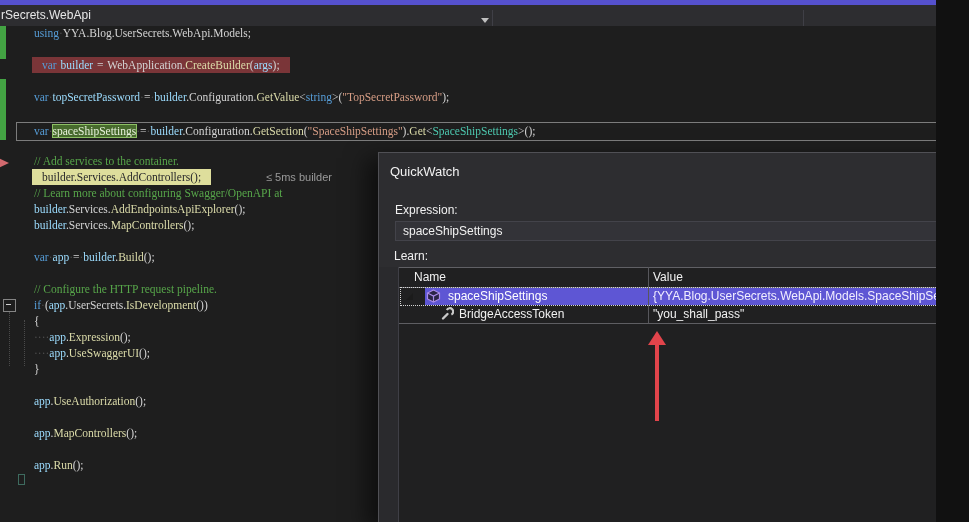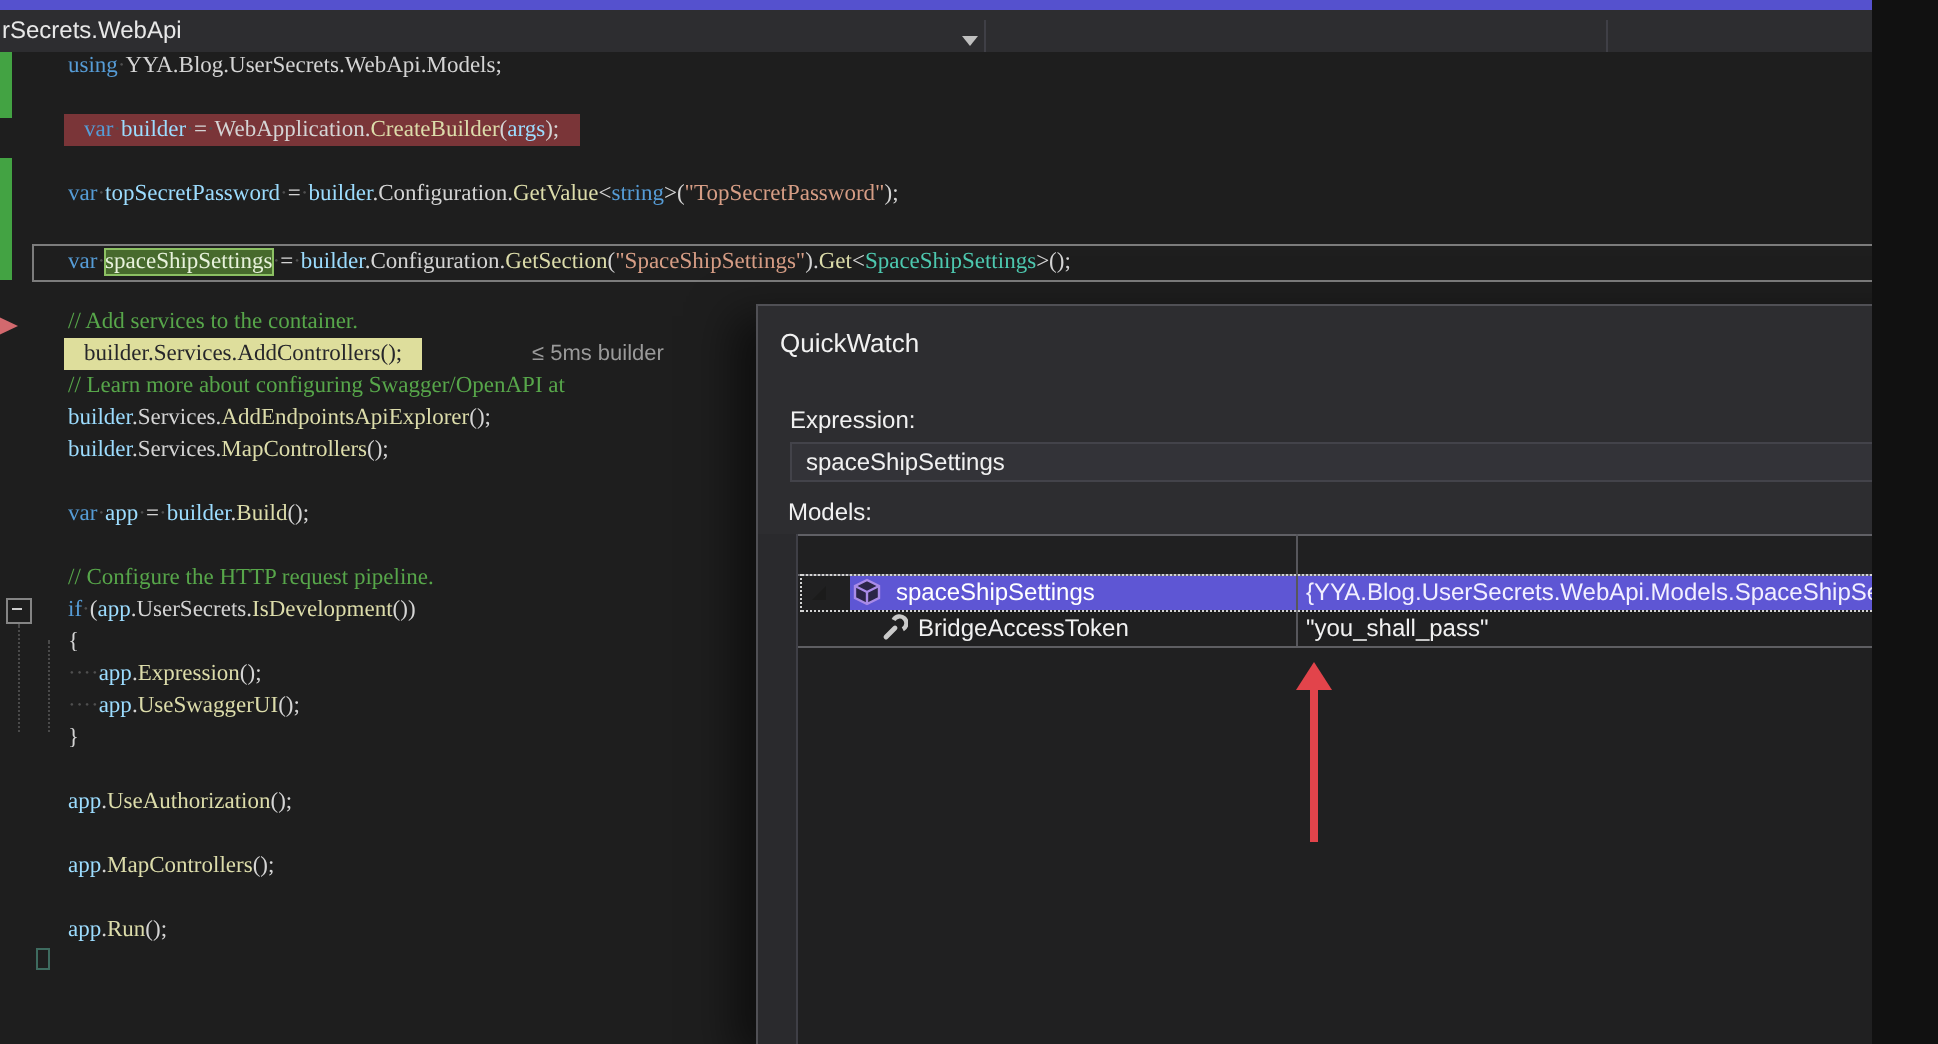--- a/index.html
+++ b/index.html
@@ -111,26 +111,30 @@
         <div class="code-line" style="top: 399px;"><span class="seg-loc">app</span><span class="seg-pl">.</span><span class="seg-meth">MapControllers</span><span class="seg-pl">();</span></div>
         <div class="code-line" style="top: 431px;"><span class="seg-loc">app</span><span class="seg-pl">.</span><span class="seg-meth">Run</span><span class="seg-pl">();</span></div>
       </div>
     <div class="perf-tip" style="top:145px">≤ 5ms builder</div>
   </div>
 
   <div class="dialog">
     <div class="dlg-title">QuickWatch</div>
     <div class="dlg-label" style="left:16px;top:50px">Expression:</div>
     <input class="expr-input" type="text" value="spaceShipSettings" style="">
-    <div class="dlg-label" style="left:15px;top:96px">Models:</div>
+    <div class="dlg-label" style="left:15px;top:96px">Learn:</div>
 
     <div class="watch-table">
       <div class="wt-gutter"></div>
       <div class="wt-body">
         <div class="wt-topline"></div>
+        <div class="wt-header">
+          <div class="h-name">Name</div>
+          <div class="h-value">Value</div>
+        </div>
         <div class="wt-headline"></div>
 
         <div class="row-sel-bg"></div>
         <div class="row-focus"></div>
         <div class="wt-vdiv"></div>
 
         <div class="expander"></div>
         <svg class="icon" style="left:27px;top:22px" width="15" height="14">
           <polygon points="7.5,1 13.5,4 13.5,10 7.5,13 1.5,10 1.5,4" fill="#2B2547" stroke="#A98BE8" stroke-width="1.2"></polygon>
           <polyline points="1.5,4 7.5,7 13.5,4" fill="none" stroke="#A98BE8" stroke-width="1.2"></polyline>

